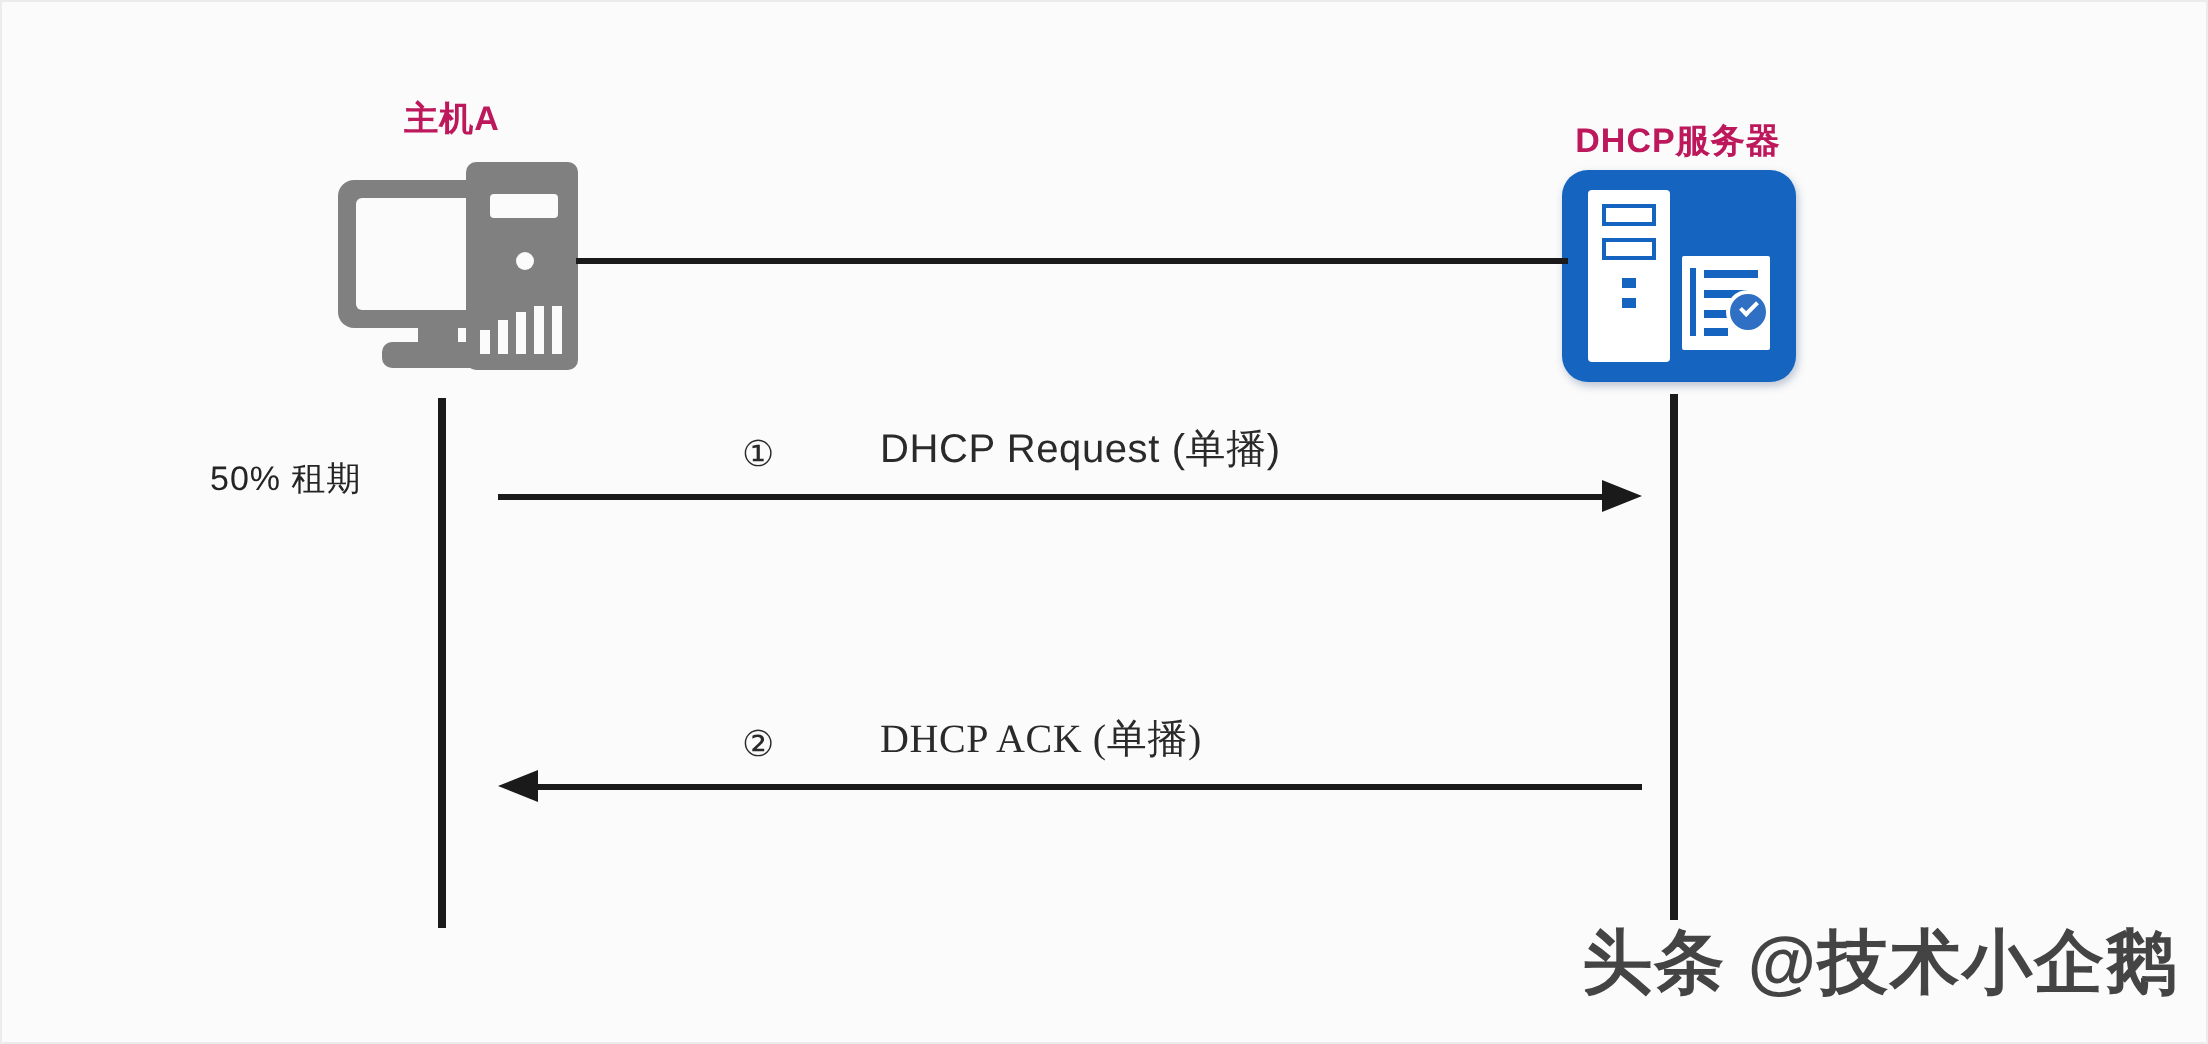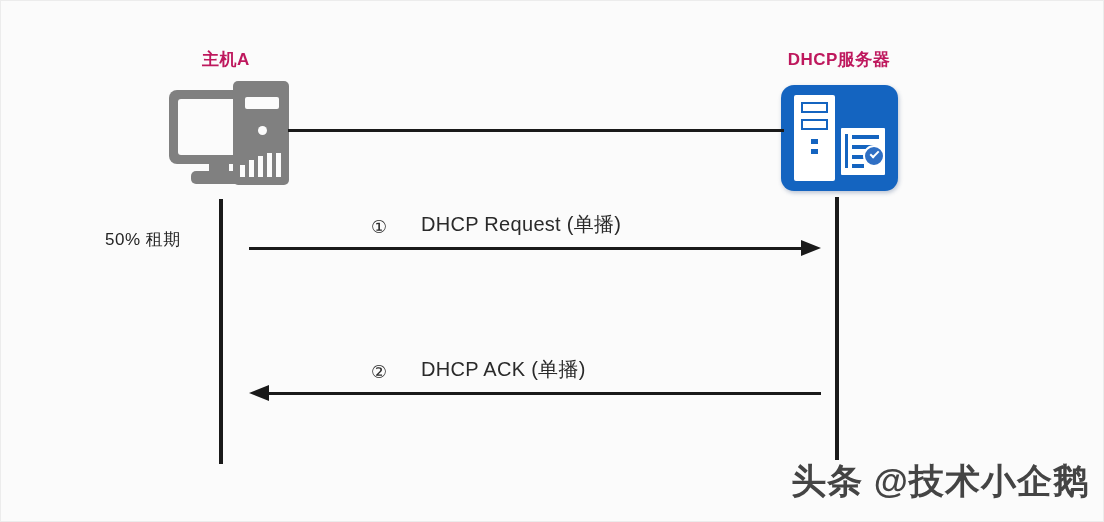--- a/index.html
+++ b/index.html
@@ -24,21 +24,21 @@
   .node-label {
     position: absolute;
     font-size: 17px;
     color: #be185d;
     letter-spacing: 0.5px;
     white-space: nowrap;
     text-align: center;
     font-weight: 700;
   }
   #host-label   { left: 155px; top: 47px; width: 140px; }
-  #server-label { left: 758px; top: 47px; width: 160px; }
+  #server-label { left: 758px; top: 58px; width: 160px; }
 
   
   #host-icon {
     position: absolute;
     left: 168px;
     top: 80px;
     width: 124px;
     height: 106px;
   }
   #host-icon .monitor-body {
@@ -211,20 +211,21 @@
 
   
   .msg { position: absolute; }
   .msg .msg-text {
     position: absolute;
     bottom: 12px;
     font-size: 20px;
     color: #2a2a2a;
     white-space: nowrap;
     letter-spacing: 0.3px;
+    margin-left: 19px;
   }
   .msg .msg-num {
     position: absolute;
     bottom: 12px;
     font-size: 18px;
     color: #2a2a2a;
   }
   .msg .msg-line {
     position: absolute;
     bottom: 0;
@@ -243,21 +244,21 @@
   #msg-1 .msg-num  { left: 122px; }
   #msg-1 .msg-text { left: 172px; }
   #msg-1 .msg-line { left: 0; width: 560px; }
   #msg-1 .arrow-head {
     left: 552px;
     border-left: 20px solid #1a1a1a;
   }
 
   #msg-2 { left: 248px; top: 351px; width: 572px; height: 43px; }
   #msg-2 .msg-num  { left: 122px; }
-  #msg-2 .msg-text { left: 172px; }
+  #msg-2 .msg-text { left: 172px; font-family: Liberation Serif, serif; }
   #msg-2 .msg-line { left: 12px; width: 560px; }
   #msg-2 .arrow-head {
     left: 0px;
     border-right: 20px solid #1a1a1a;
   }
 
   
   #watermark {
     position: absolute;
     right: 14px; bottom: 16px;

